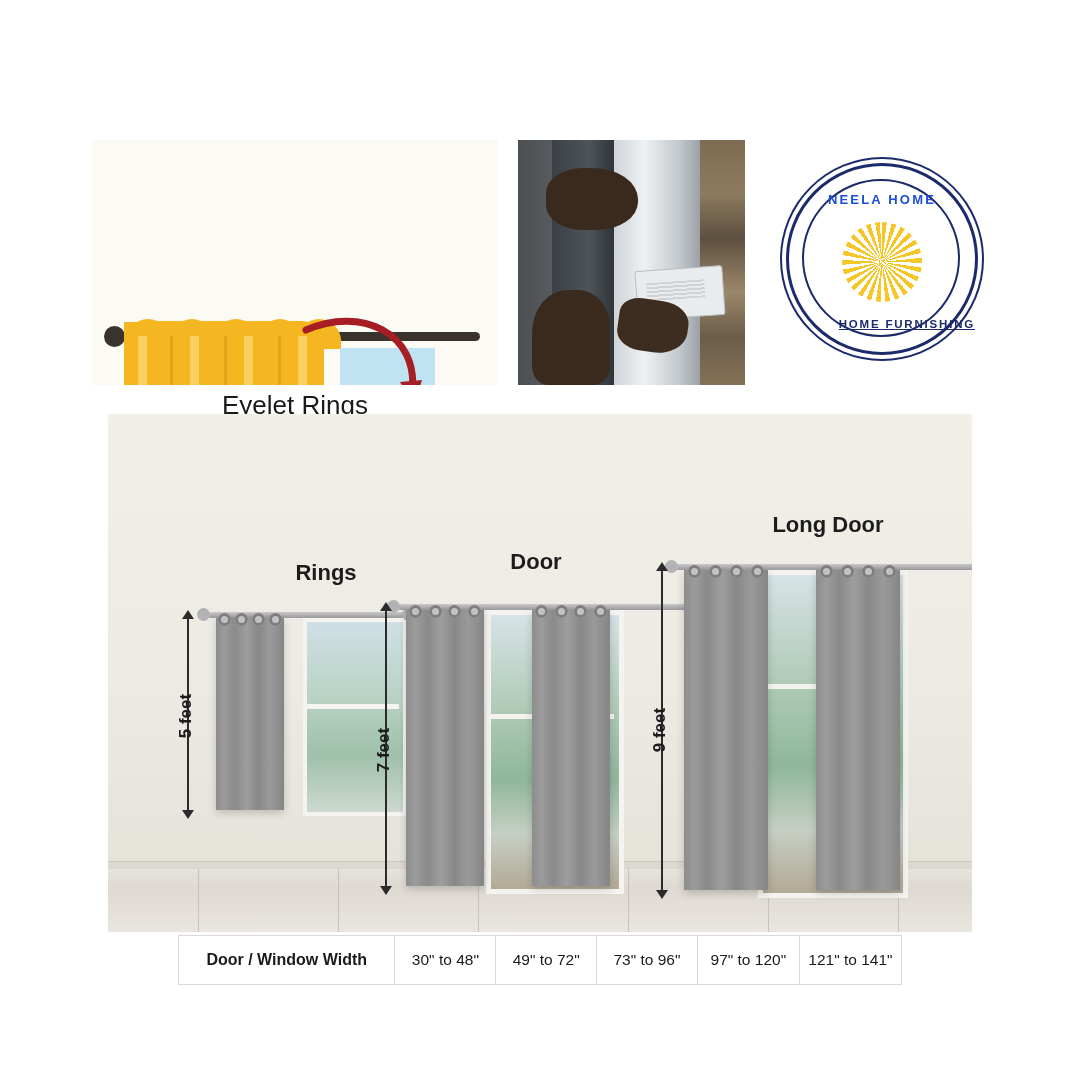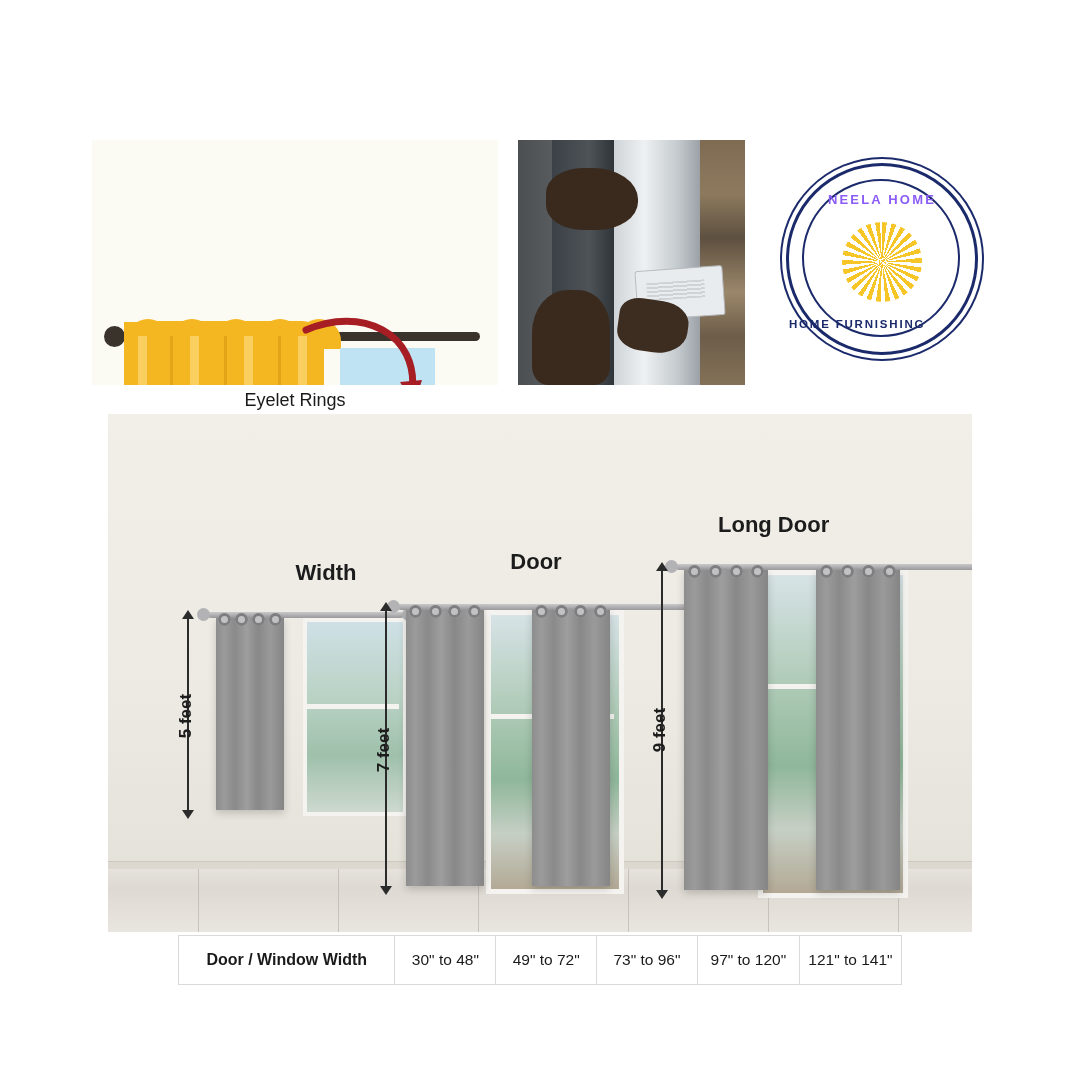--- a/index.html
+++ b/index.html
@@ -196,31 +196,32 @@
     border: 2px solid #1b2a6b;
   }
   .logo-top-text {
     position: absolute;
     top: 26px; left: 0;
     width: 186px;
     text-align: center;
     font-size: 13px;
     font-weight: bold;
     letter-spacing: 2.2px;
-    color: #8b5cf6;
+    color: #1d4ed8;
   }
   .logo-bottom-text {
     position: absolute;
     bottom: 22px; left: 0;
     width: 186px;
-    text-align: left;
+    text-align: right;
     font-size: 11.5px;
     font-weight: bold;
     letter-spacing: 1.8px;
     color: #1b2a6b;
+    text-decoration: underline;
   }
   .logo-sun {
     position: absolute;
     left: 53px; top: 56px;
     width: 80px; height: 80px;
     border-radius: 50%;
     background:
       repeating-conic-gradient(from 0deg, #f6c21b 0deg 7deg, #ffffff 7deg 14deg);
     opacity: 0.95;
   }
@@ -232,21 +233,21 @@
     font-family: "DejaVu Serif", serif;
     font-style: italic;
     font-weight: bold;
     font-size: 56px;
     color: #1b2a6b;
     text-shadow: 0 0 4px #fff, 0 0 8px #fff;
   }
 
   .caption {
     position: absolute;
-    font-size: 18px;
+    font-size: 26px;
     color: #1a1a1a;
     text-align: center;
   }
   .caption.eyelet { left: 92px; top: 390px; width: 406px; }
   .caption.velcro { left: 500px; top: 390px; width: 263px; }
 
   
   .guide {
     position: absolute;
     left: 108px;
@@ -459,21 +460,21 @@
   <div class="floor">
     <div class="floor-line" style="left:90px;"></div>
     <div class="floor-line" style="left:230px;"></div>
     <div class="floor-line" style="left:370px;"></div>
     <div class="floor-line" style="left:520px;"></div>
     <div class="floor-line" style="left:660px;"></div>
     <div class="floor-line" style="left:790px;"></div>
   </div>
 
 
-  <div class="scene-label" style="left:138px; top:146px; width:160px; text-align:center;">Width</div>
+  <div class="scene-label" style="left:138px; top:146px; width:160px; text-align:center;">Rings</div>
 
   <div class="window-glass" style="left:195px; top:204px; width:96px; height:190px;"></div>
   <div class="mullion" style="left:195px; top:290px; width:96px; height:5px;"></div>
 
   <div class="rod2" style="left:100px; top:198px; width:196px;"></div>
   <div class="panel" style="left:108px; top:204px; width:68px; height:192px;"></div>
   <div class="grommets" style="left:108px; top:198px; width:68px; height:14px;">
     <div class="grommet"></div>
     <div class="grommet"></div>
     <div class="grommet"></div>
@@ -505,21 +506,21 @@
     <div class="grommet"></div>
     <div class="grommet"></div>
     <div class="grommet"></div>
   </div>
 
   <div class="dim-line" style="left:277px; top:196px; height:276px;"></div>
   <div class="dim-arrow up" style="left:272px; top:188px;"></div>
   <div class="dim-arrow down" style="left:272px; top:472px;"></div>
   <div class="dim-label" style="left:241px; top:326px; width:70px; text-align:center;">7 feet</div>
 
-  <div class="scene-label" style="left:610px; top:98px; width:220px; ">Long Door</div>
+  <div class="scene-label" style="left:610px; top:98px; width:220px; text-align:center;">Long Door</div>
 
   <div class="door-glass" style="left:650px; top:156px; width:140px; height:318px;"></div>
   <div class="mullion" style="left:714px; top:156px; width:7px; height:318px;"></div>
   <div class="mullion" style="left:650px; top:270px; width:140px; height:5px;"></div>
 
   <div class="rod2" style="left:568px; top:150px; width:332px;"></div>
   <div class="panel" style="left:576px; top:156px; width:84px; height:320px;"></div>
   <div class="grommets" style="left:576px; top:150px; width:84px; height:14px;">
     <div class="grommet"></div>
     <div class="grommet"></div>

